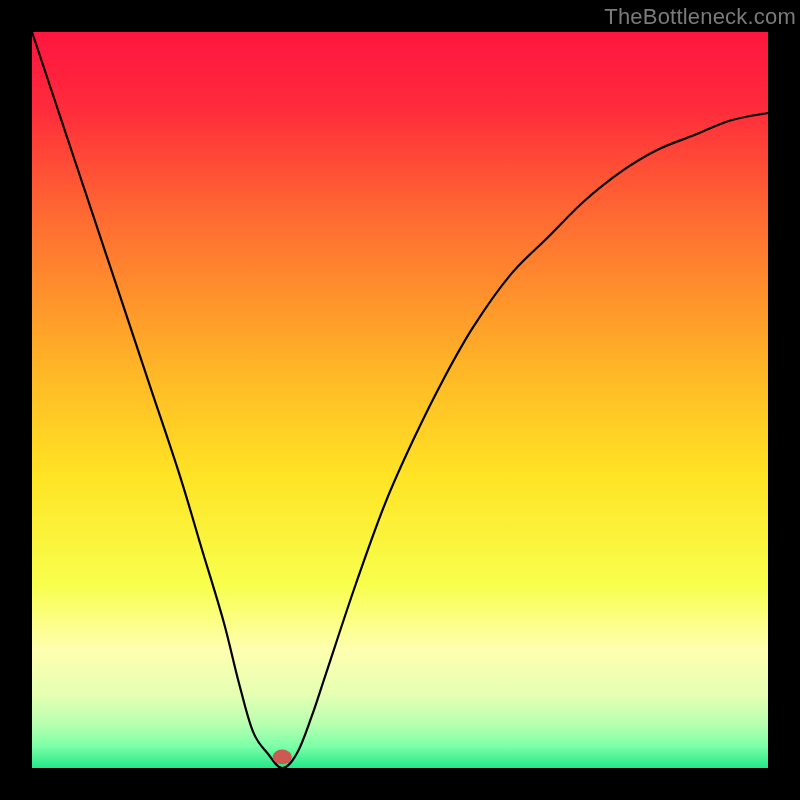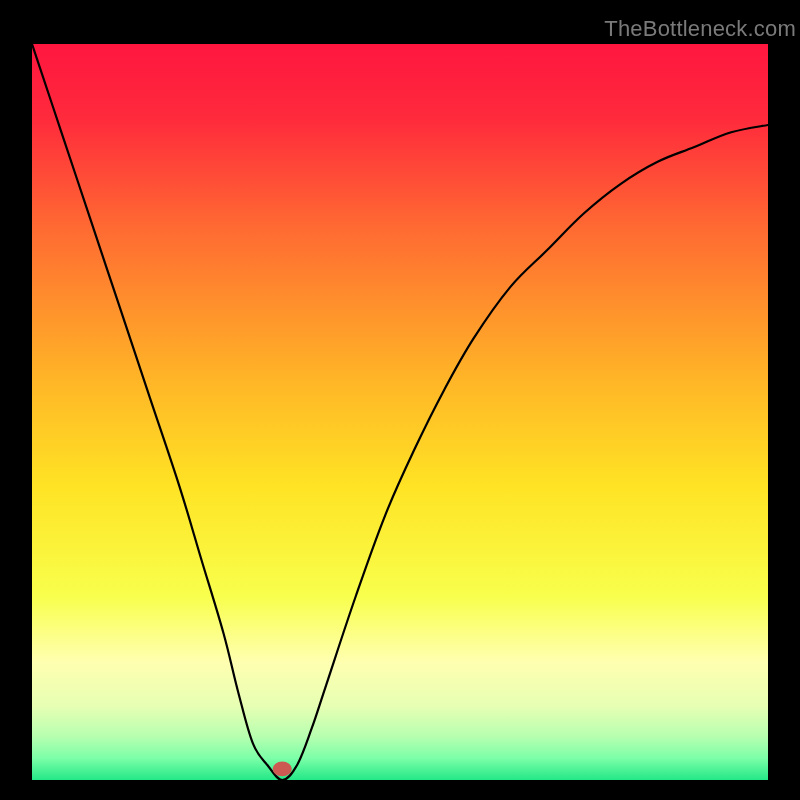--- a/index.html
+++ b/index.html
@@ -10,21 +10,20 @@
     background: #000000;
     font-family: Arial, Helvetica, sans-serif;
     overflow: hidden;
   }
   .frame {
     width: 800px;
     height: 580px;
     box-sizing: border-box;
     border: 32px solid #000000;
     position: relative;
-    margin-top: 12px;
   }
   .plot-area {
     position: absolute;
     left: 0;
     top: 0;
     width: 736px;
     height: 736px;
   }
   .watermark {
     position: absolute;

